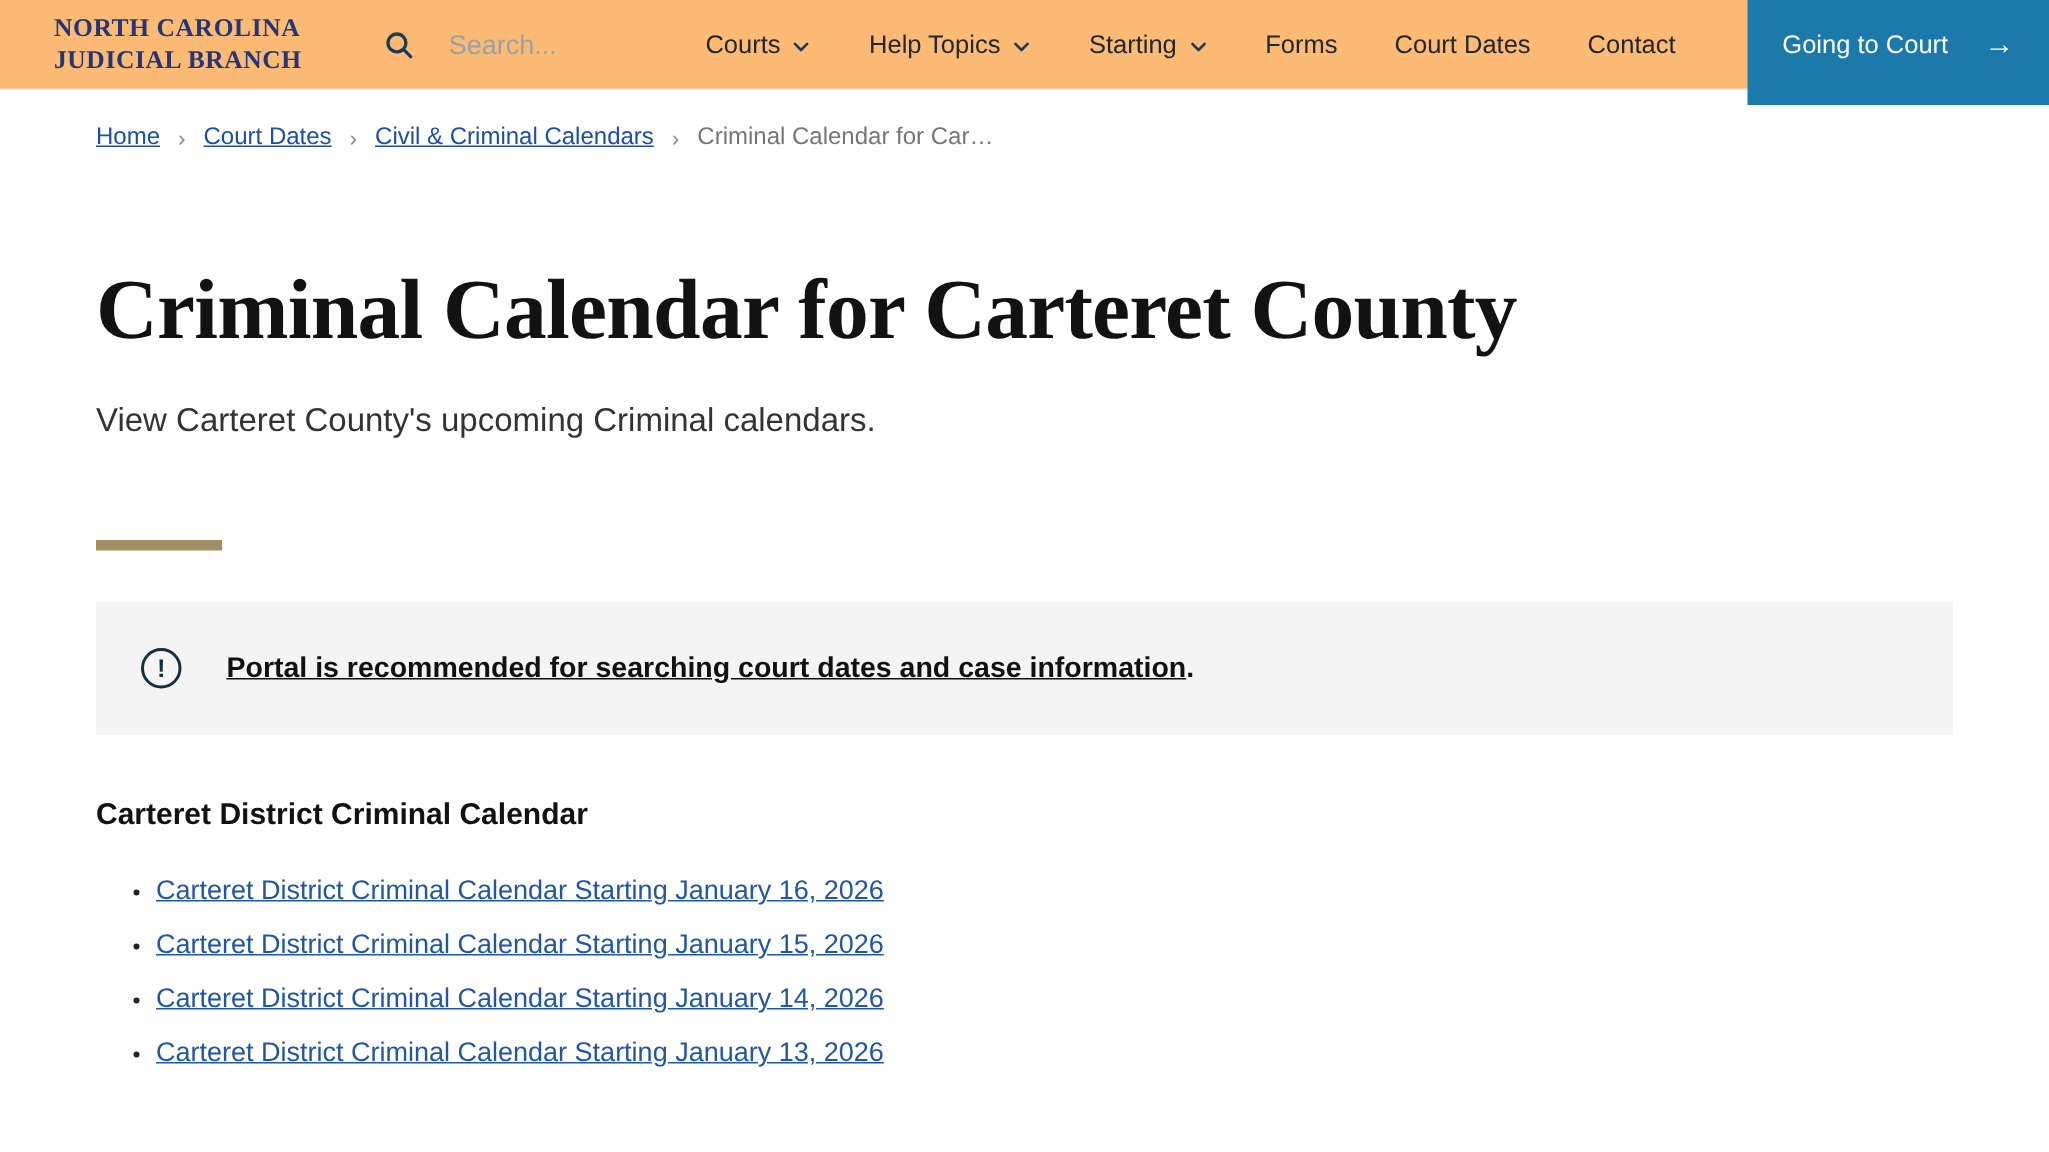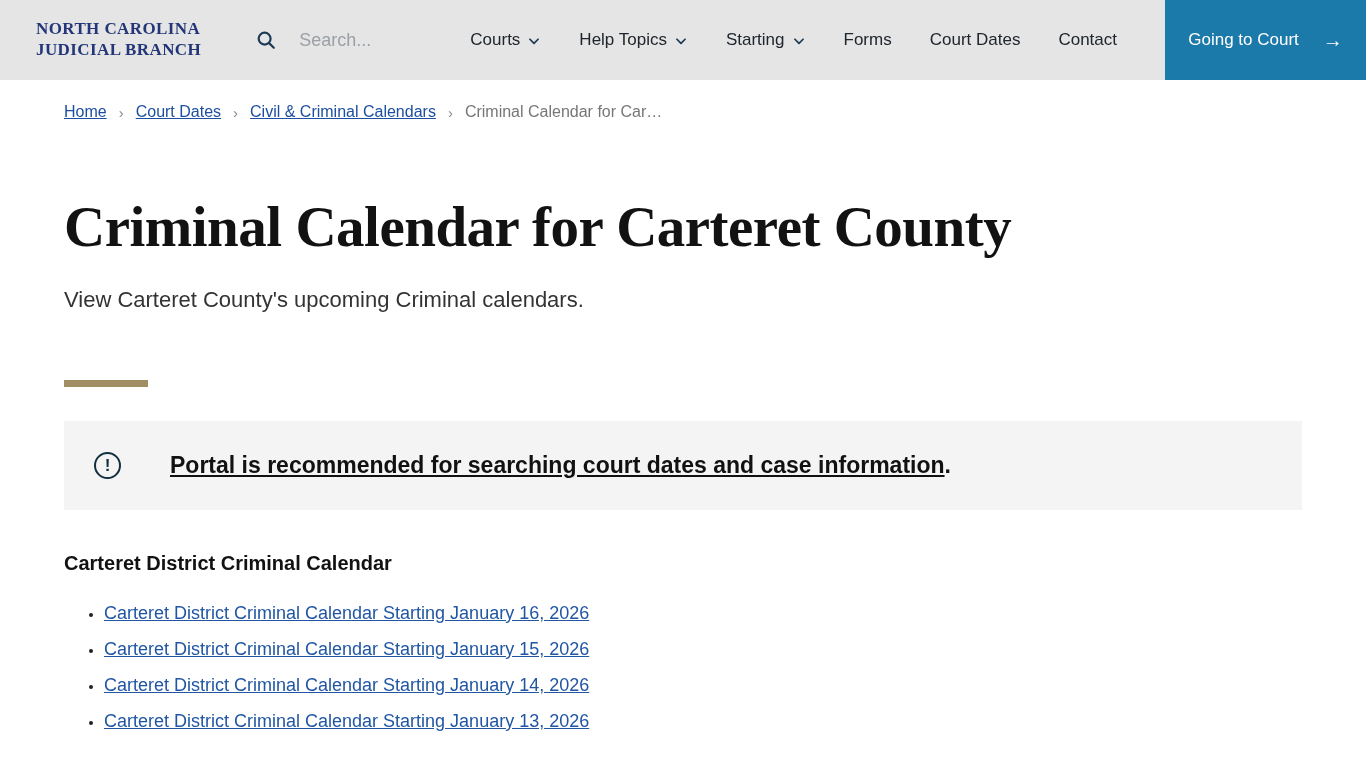--- a/index.html
+++ b/index.html
@@ -7,22 +7,22 @@
     width: 1366px; height: 768px;
     background: #ffffff;
     font-family: "Liberation Sans", sans-serif;
     overflow: hidden;
   }
 
   
   header {
     display: flex;
     align-items: center;
-    height: 80px;
-    background: #e5e5e5;
+    height: 60px;
+    background: #fdba74;
     border-bottom: 1px solid #e4e4e4;
   }
   .logo {
     margin-left: 36px;
     font-family: "Liberation Serif", serif;
     font-weight: 700;
     font-size: 17px;
     line-height: 1.2;
     letter-spacing: 0.4px;
     color: #233778;
@@ -134,21 +134,21 @@
     border: 2.5px solid #14303f;
     border-radius: 50%;
     color: #14303f;
     font-weight: 700;
     font-size: 17px;
     display: inline-flex;
     align-items: center;
     justify-content: center;
     flex: 0 0 auto;
   }
-  .notice p { font-size: 23px; font-weight: 700; color: #111111; margin-left: 19px; }
+  .notice p { font-size: 19px; font-weight: 700; color: #111111; }
   .notice a {
     color: #111111;
     text-decoration: underline;
     cursor: pointer;
   }
   h2 {
     margin-top: 42px;
     font-size: 20px;
     font-weight: 700;
     color: #121212;

